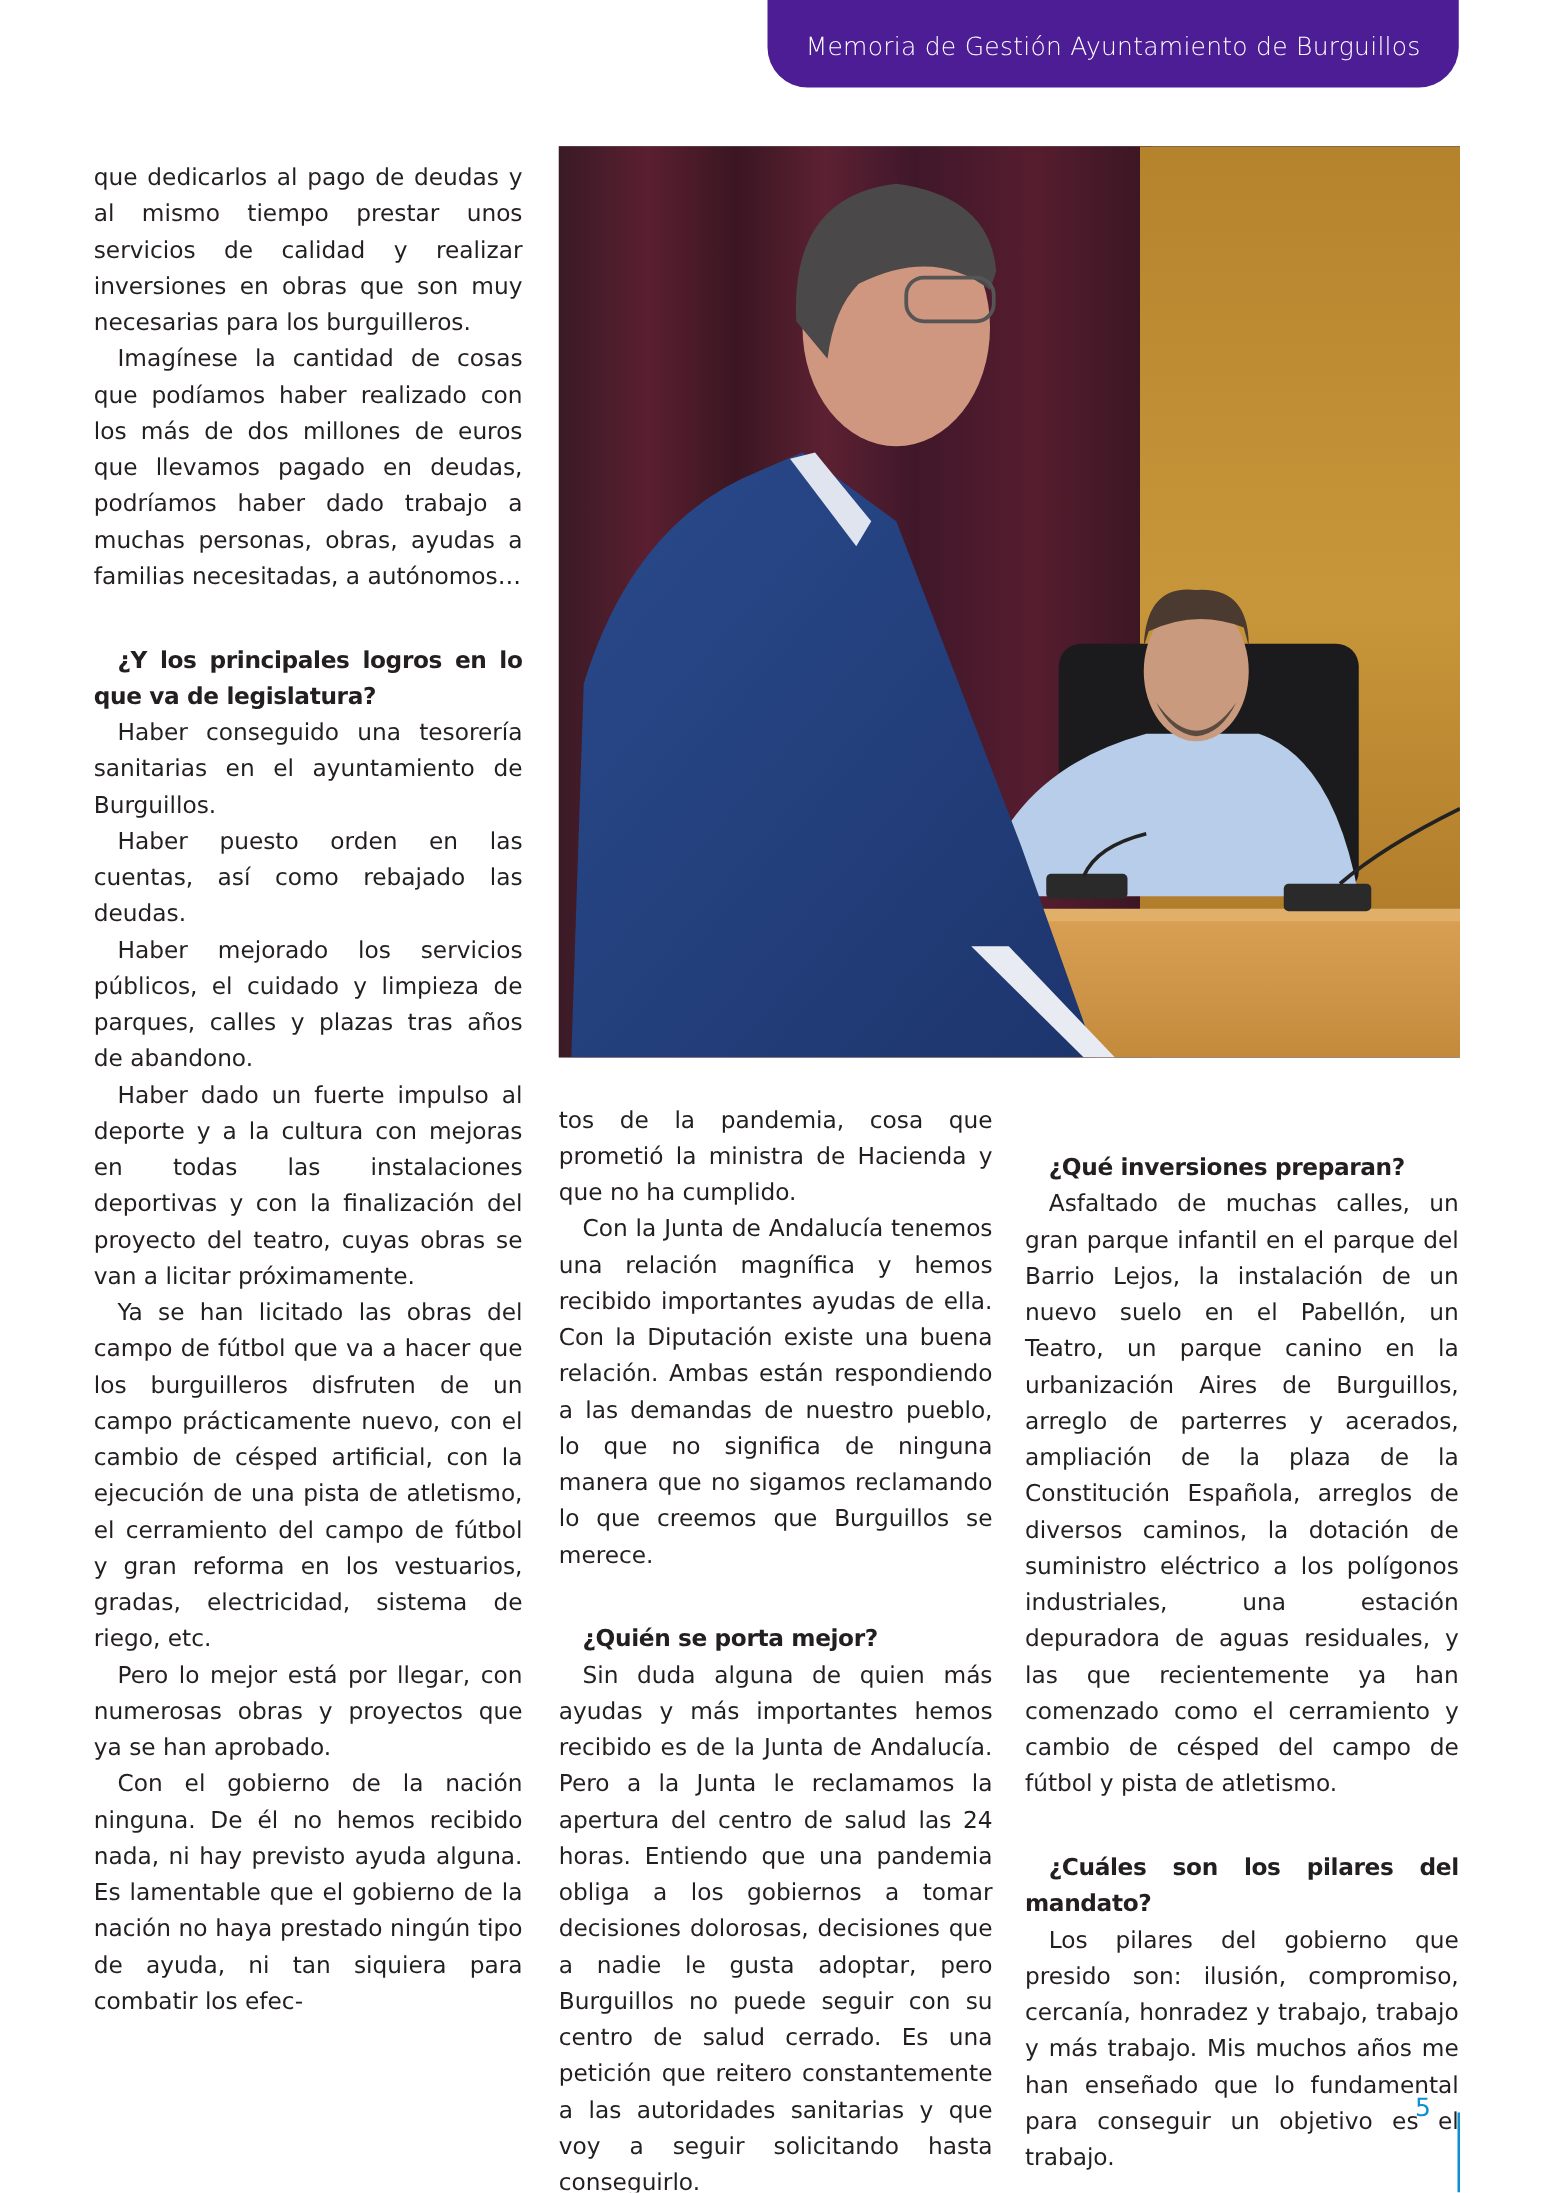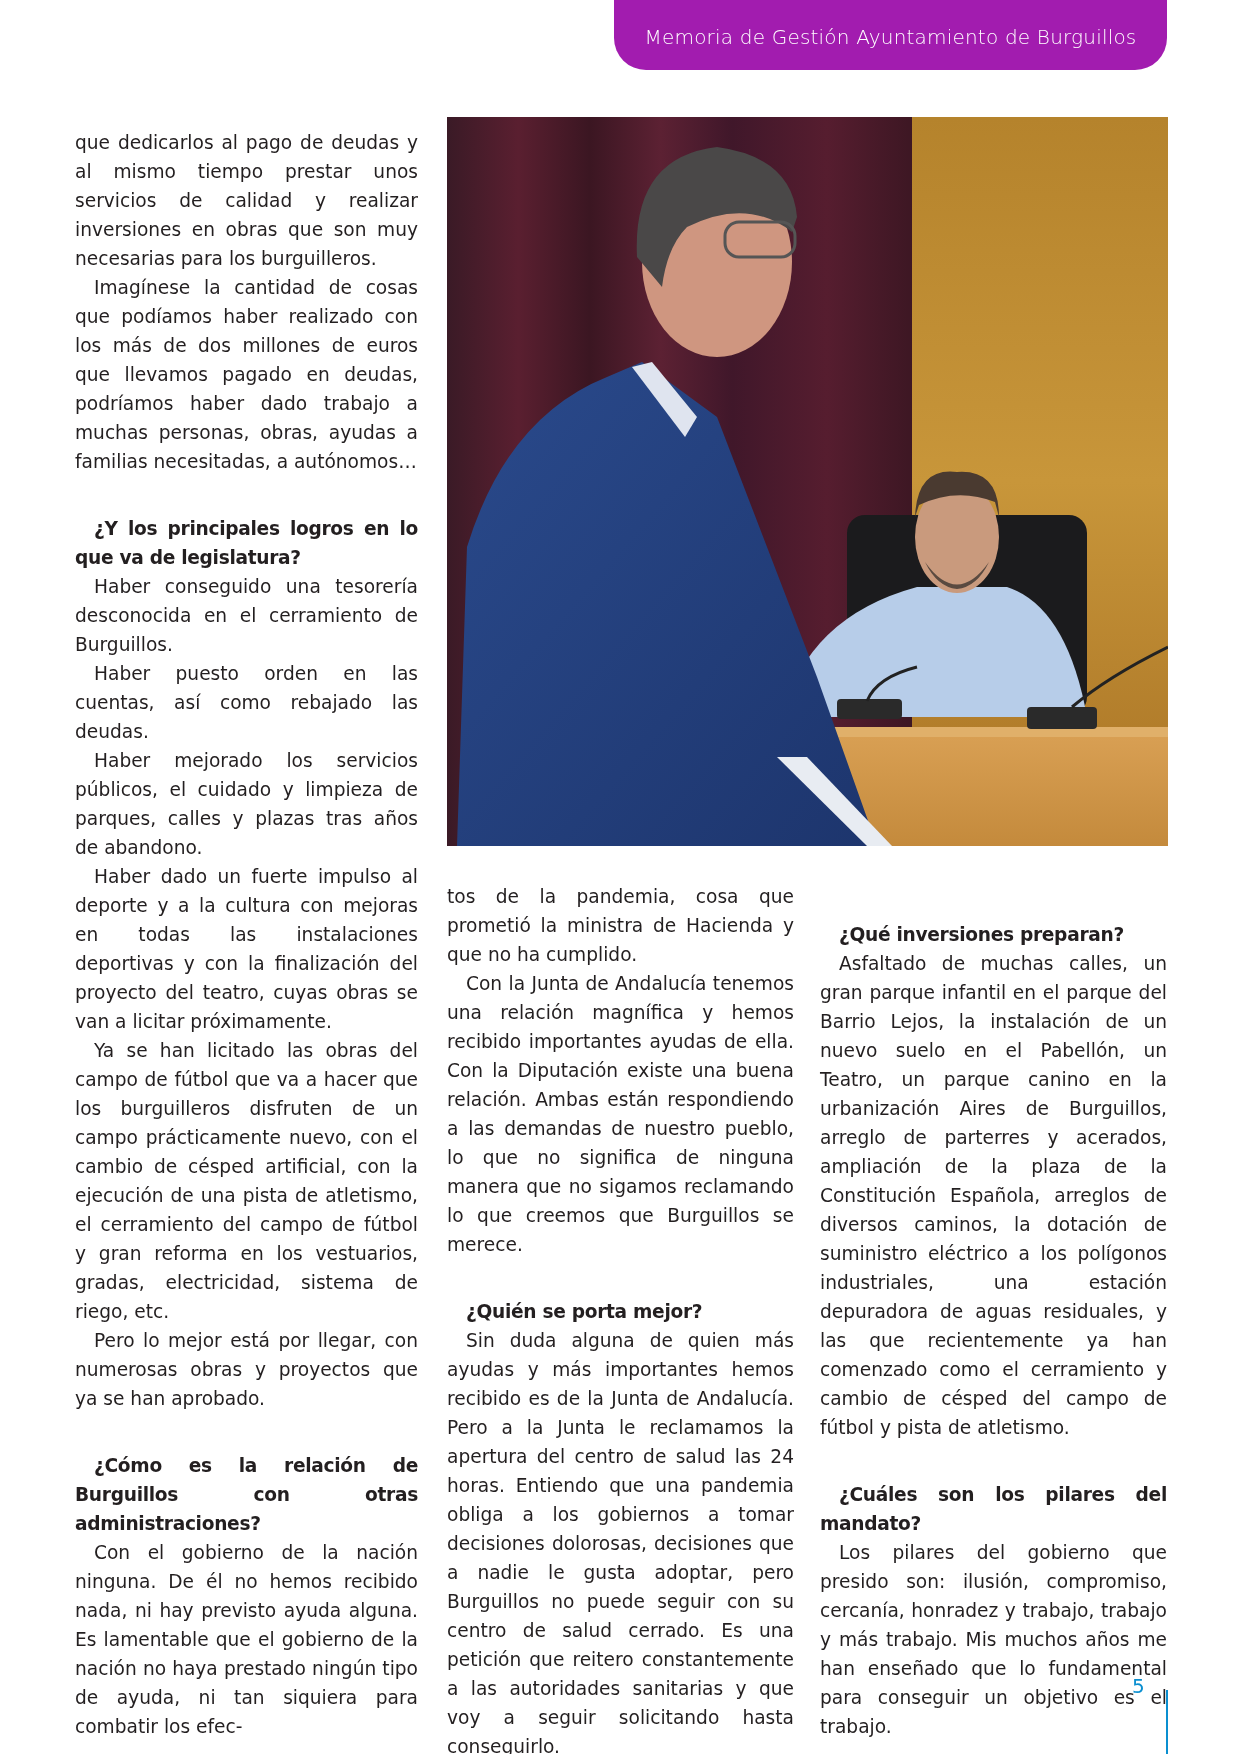--- a/index.html
+++ b/index.html
@@ -1,20 +1,20 @@
 <!DOCTYPE html>
 <html><head>
   <meta charset="utf-8">
   <style>
     html, body { margin: 0; padding: 0; background: #ffffff; }
     body { width: 1241px; height: 1754px; position: relative; overflow: hidden; font-family: "DejaVu Sans", sans-serif; color: #231f20; }
 
     .header-banner {
       position: absolute; left: 614px; top: 0; width: 553px; height: 70px;
-      background: #a21caf; border-radius: 0 0 32px 32px;
+      background: #4c1d95; border-radius: 0 0 32px 32px;
       display: flex; align-items: center; justify-content: center;
     }
     .header-title { color: #ffffff; font-family: "DejaVu Sans", sans-serif; font-size: 20px; font-weight: 300; letter-spacing: 0.2px; margin-top: 4px; }
 
     .photo {
       position: absolute; left: 447px; top: 117px; width: 721px; height: 729px; overflow: hidden;
       background: #3d1822;
     }
     .photo svg { width: 100%; height: 100%; display: block; }
 
@@ -81,27 +81,26 @@
     <path d="M190 140 Q185 40 270 30 Q345 40 350 100 L345 115 Q300 80 240 110 Q220 130 215 170 Z" fill="#4a4848"></path>
     <rect x="278" y="105" width="70" height="35" rx="14" fill="none" stroke="#555" stroke-width="3"></rect>
     <path d="M330 640 L420 729 L445 729 L360 640 Z" fill="#e8ecf2"></path>
   </svg>
 </div>
 
 <div class="col col-left" id="col-left">
     <p class="noindent">que dedicarlos al pago de deudas y al mismo tiempo prestar unos servicios de calidad y realizar inversiones en obras que son muy necesarias para los burguilleros.</p>
     <p>Imagínese la cantidad de cosas que podíamos haber realizado con los más de dos millones de euros que llevamos pagado en deudas, podríamos haber dado trabajo a muchas personas, obras, ayudas a familias necesitadas, a autónomos…</p>
     <p class="q">¿Y los principales logros en lo que va de legislatura?</p>
-    <p>Haber conseguido una tesorería desconocida en el cerramiento de Burguillos.</p>
+    <p>Haber conseguido una tesorería sanitarias en el ayuntamiento de Burguillos.</p>
     <p>Haber puesto orden en las  cuentas, así como rebajado las deudas.</p>
     <p>Haber mejorado los servicios públicos, el cuidado y limpieza de parques, calles y plazas tras años de abandono.</p>
     <p>Haber dado un fuerte impulso al deporte y a la cultura con mejoras en todas las instalaciones deportivas y con la finalización del proyecto del teatro, cuyas obras se van a licitar próximamente.</p>
     <p>Ya se han licitado las obras del campo de fútbol que va a hacer que los burguilleros disfruten de un campo prácticamente nuevo, con el cambio de césped artificial, con la ejecución de una pista de atletismo, el cerramiento del campo de fútbol y gran reforma en los vestuarios, gradas, electricidad, sistema de riego, etc.</p>
     <p>Pero lo mejor está por llegar, con numerosas obras y proyectos que ya se han aprobado.</p>
-    <p class="q">¿Cómo es la relación de Burguillos con otras administraciones?</p>
     <p>Con el gobierno de la nación ninguna. De él no hemos recibido nada, ni hay previsto ayuda alguna. Es lamentable que el gobierno de la nación no haya prestado ningún tipo de ayuda, ni tan siquiera para combatir los efec-</p>
   </div>
 <div class="col col-mid" id="col-mid">
     <p class="noindent">tos de la pandemia, cosa que prometió la ministra de Hacienda y que no ha cumplido.</p>
     <p>Con la Junta de Andalucía tenemos una relación magnífica y hemos recibido importantes ayudas de ella. Con la Diputación existe una buena relación. Ambas están respondiendo a las demandas de nuestro pueblo, lo que no significa de ninguna manera que no sigamos reclamando lo que creemos que Burguillos se merece.</p>
     <p class="q">¿Quién se porta mejor?</p>
     <p>Sin duda alguna de quien más ayudas y más importantes hemos recibido es de la Junta de Andalucía. Pero a la Junta le reclamamos la apertura del centro de salud las 24 horas. Entiendo que una pandemia obliga a los gobiernos a tomar decisiones dolorosas, decisiones que a nadie le gusta adoptar, pero Burguillos no puede seguir con su centro de salud cerrado. Es una petición que reitero constantemente a las autoridades sanitarias y que voy a seguir solicitando hasta conseguirlo.</p>
   </div>
 <div class="col col-right" id="col-right">
     <p class="q">¿Qué inversiones preparan?</p>

